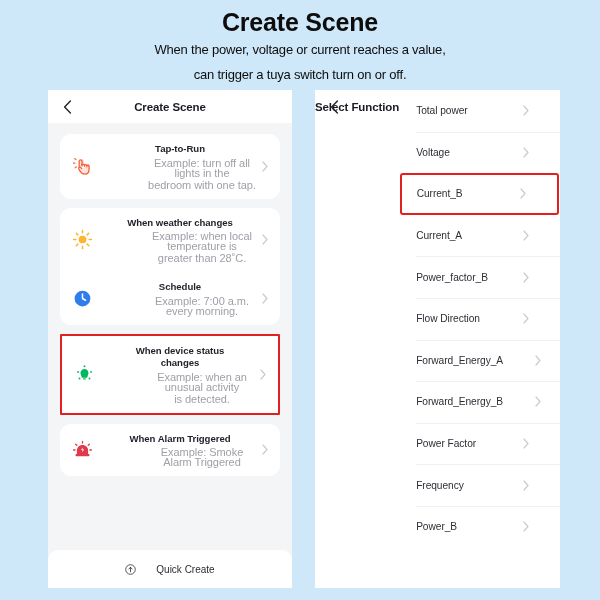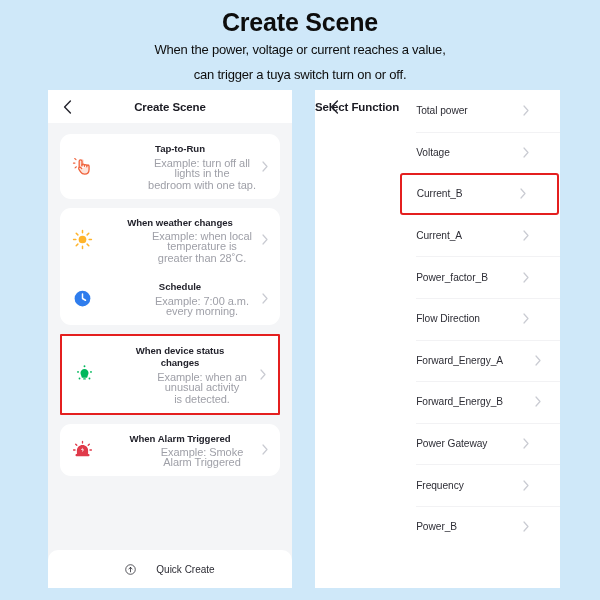--- a/index.html
+++ b/index.html
@@ -451,21 +451,21 @@
       </div>
       <div class="fn-row">
         <div class="fn-label">Forward_Energy_B</div>
         <div class="fn-chev">
             <svg width="6" height="11" viewBox="0 0 6 11" fill="none">
               <path d="M1 1l4 4.5L1 10" stroke="currentColor" stroke-width="1.2" stroke-linecap="round" stroke-linejoin="round"></path>
             </svg>
           </div>
       </div>
       <div class="fn-row">
-        <div class="fn-label">Power Gateway</div>
+        <div class="fn-label">Power Factor</div>
         <div class="fn-chev">
             <svg width="6" height="11" viewBox="0 0 6 11" fill="none">
               <path d="M1 1l4 4.5L1 10" stroke="currentColor" stroke-width="1.2" stroke-linecap="round" stroke-linejoin="round"></path>
             </svg>
           </div>
       </div>
       <div class="fn-row">
         <div class="fn-label">Frequency</div>
         <div class="fn-chev">
             <svg width="6" height="11" viewBox="0 0 6 11" fill="none">

